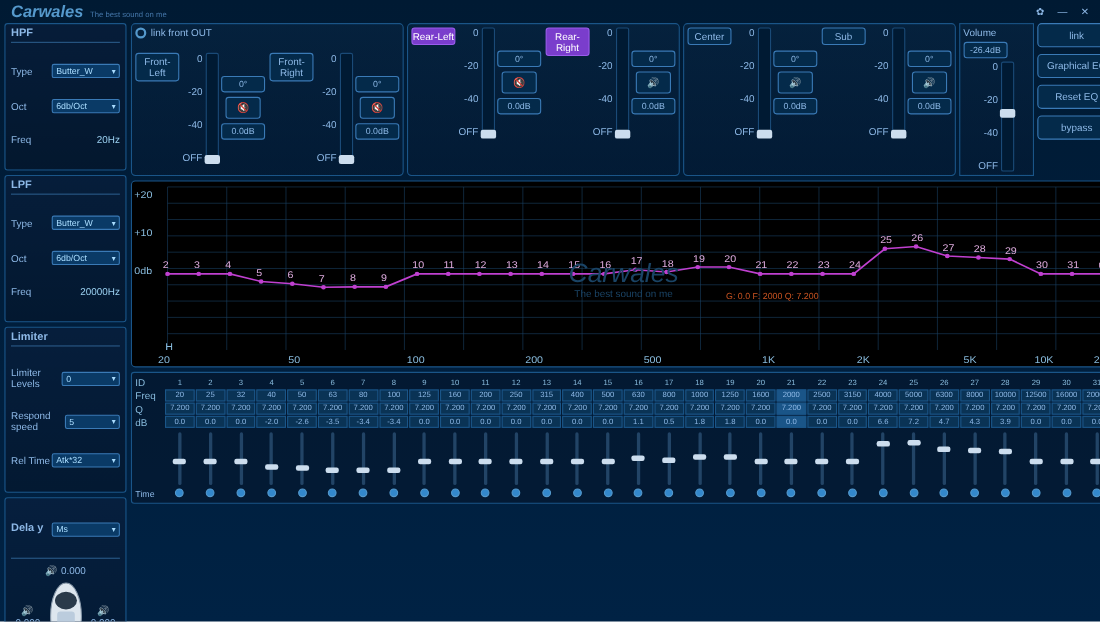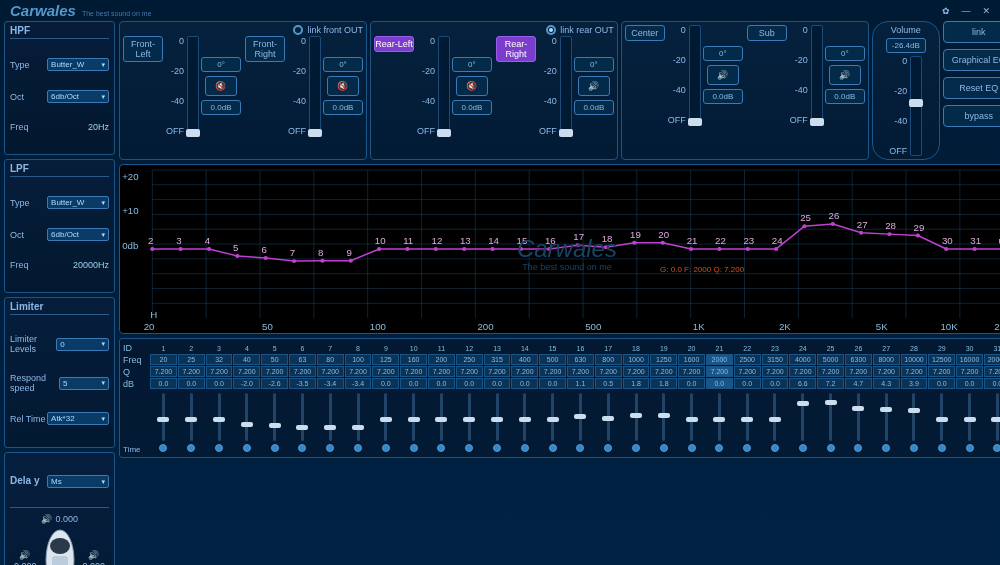--- a/index.html
+++ b/index.html
@@ -17,35 +17,35 @@
 .panel-hr{border:0;border-top:1px solid #2a5a88;margin:2px 0}
 .prow{display:flex;align-items:center;justify-content:space-between;margin:19px 0;font-size:9px}
 .prow label{color:#8db8e6}
 .sel{background:#0a3a66;border:1px solid #3a7ab6;color:#aaddff;padding:1px 3px;font-size:8px;border-radius:2px;width:62px;display:flex;justify-content:space-between;align-items:center}
 .sel::after{content:"▾";font-size:7px;margin-left:2px}
 .val{color:#9bd0f0}
 .content{flex:1;display:flex;gap:4px}
 .middle{flex:1;display:flex;flex-direction:column;gap:4px}
 .channel-row{display:flex;gap:3px}
 .link-group{flex:1;border:1px solid #1a5588;border-radius:4px;padding:3px;background:linear-gradient(180deg,rgba(10,40,70,0.5),rgba(5,25,50,0.5))}
-.link-hdr{text-align:center;font-size:9px;margin-bottom:1px;display:flex;align-items:center;justify-content:flex-end;gap:4px}
+.link-hdr{text-align:center;font-size:9px;margin-bottom:13px;display:flex;align-items:center;justify-content:flex-start;gap:4px}
 .radio{width:10px;height:10px;border:2px solid #5599cc;border-radius:50%;display:inline-block;position:relative}
 .radio.on::after{content:"";position:absolute;inset:1px;background:#aaddff;border-radius:50%}
 .ch-pair{display:flex;gap:4px}
 .channel{flex:1;display:flex;flex-direction:row;align-items:flex-start;gap:3px}
 .ch-btn{width:100%;border:1px solid #3a7ab6;border-radius:3px;padding:2px 0;text-align:center;font-size:9px;background:#042a4a}
 .ch-btn.purple{background:#7a3dcc;border-color:#9a5dec;color:#fff}
 .ch-body{display:flex;gap:2px;align-items:center;width:100%}
 .scale{display:flex;flex-direction:column;justify-content:space-between;height:100px;font-size:7px;color:#88bbdd;text-align:right;padding-right:1px}
 .vslider{width:12px;height:100px;background:#001a33;border:1px solid #1a4a77;border-radius:2px;position:relative}
 .vslider .thumb{position:absolute;left:-2px;right:-2px;height:8px;background:#ccddee;border-radius:2px}
 .ch-ctrls{display:flex;flex-direction:column;gap:4px;flex:1;align-items:center}
 .mini-btn{border:1px solid #3a7ab6;border-radius:3px;background:#042a4a;padding:2px 5px;font-size:8px;min-width:40px;text-align:center}
 .mute-btn{border:1px solid #3a7ab6;border-radius:3px;background:#042a4a;width:32px;height:20px;display:flex;align-items:center;justify-content:center;color:#aaddff}
-.vol-col{width:68px;border:1px solid #1a5588;border-radius:16px;padding:3px;background:linear-gradient(180deg,rgba(10,40,70,0.5),rgba(5,25,50,0.5));display:flex;flex-direction:column;align-items:center;gap:3px}
+.vol-col{width:68px;border:1px solid #1a5588;border-radius:0;padding:3px;background:linear-gradient(180deg,rgba(10,40,70,0.5),rgba(5,25,50,0.5));display:flex;flex-direction:column;align-items:flex-start;gap:3px}
 .right-btns{width:72px;display:flex;flex-direction:column;gap:6px}
 .rbtn{border:1px solid #3a7ab6;border-radius:4px;background:#042a4a;padding:5px 0;text-align:center;font-size:9px}
 .eq-graph{height:170px;border:1px solid #1a5588;border-radius:4px;background:#000;position:relative;overflow:hidden}
 .eq-grid{position:absolute;inset:0}
 .eq-line{stroke:#c040d0;stroke-width:1.5;fill:none}
 .eq-info{position:absolute;color:#cc5522;font-size:8px}
 .eq-water{position:absolute;color:#1a4466;font-size:24px;font-style:italic;left:50%;top:50%;transform:translate(-50%,-50%);pointer-events:none}
 .eq-water-sub{position:absolute;color:#1a4466;font-size:9px;left:50%;top:58%;transform:translateX(-50%)}
 .eq-table{font-size:7px;border:1px solid #1a5588;border-radius:3px;padding:3px;background:rgba(5,20,40,0.5)}
 .eq-trow{display:flex;align-items:center;gap:1px;margin:1px 0}
@@ -216,24 +216,20 @@
       <div class="ch-ctrls">
         <div class="mini-btn">0°</div>
         <div class="mute-btn">🔇</div>
         <div class="mini-btn">0.0dB</div>
       </div>
     </div>
   </div>
               </div>
         </div>
         <div class="link-group">
-          <div class="link-hdr">
-                <span class="radio on"></span>
-                <span>link rear OUT</span>
-              </div>
           <div class="ch-pair" id="ch-2-3">
                 <div class="channel">
     <div class="ch-btn purple">Rear-Left</div>
     <div class="ch-body">
       <div class="scale">
                       <span>0</span>
                       <span>-20</span>
                       <span>-40</span>
                       <span>OFF</span>
                     </div>

